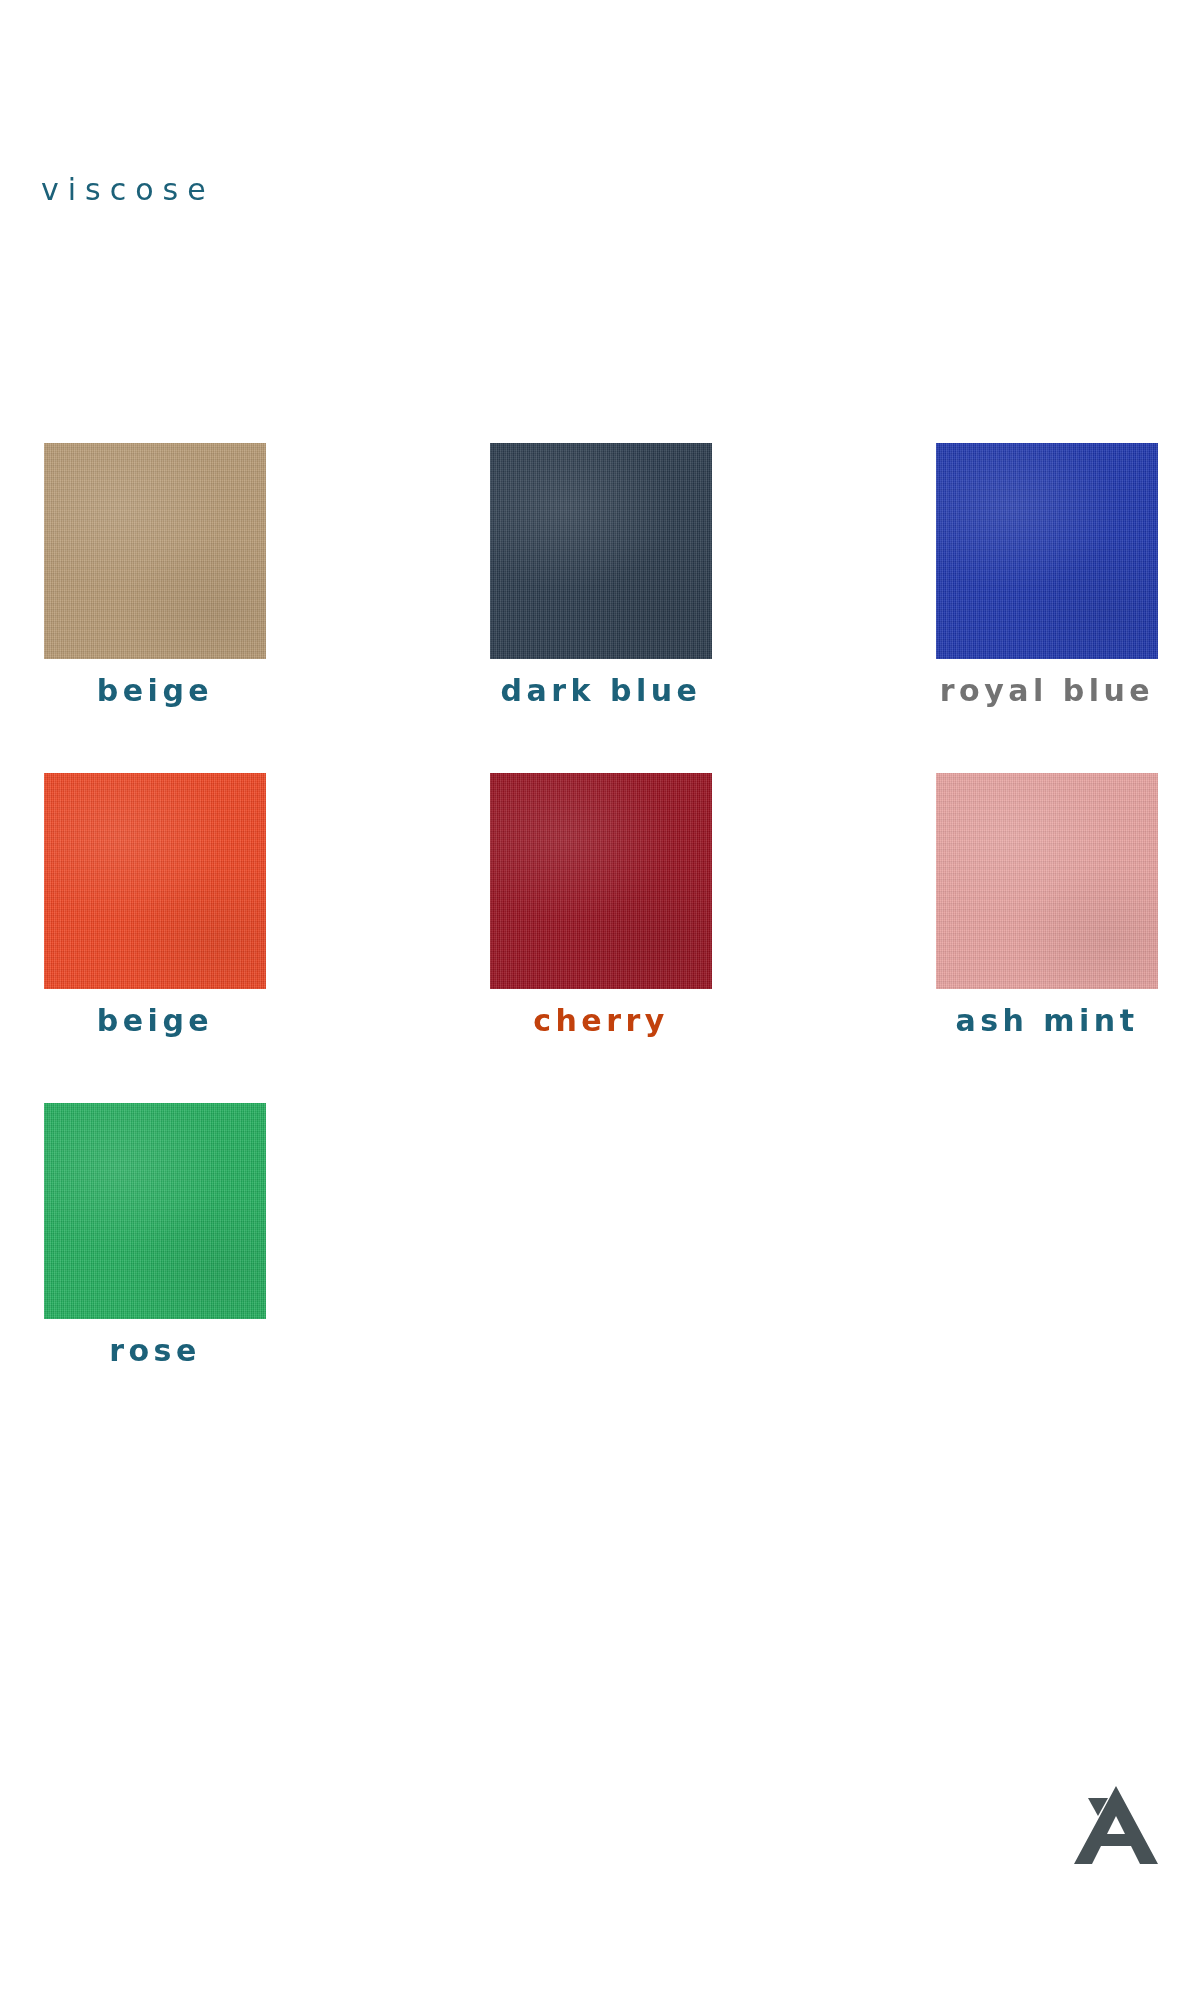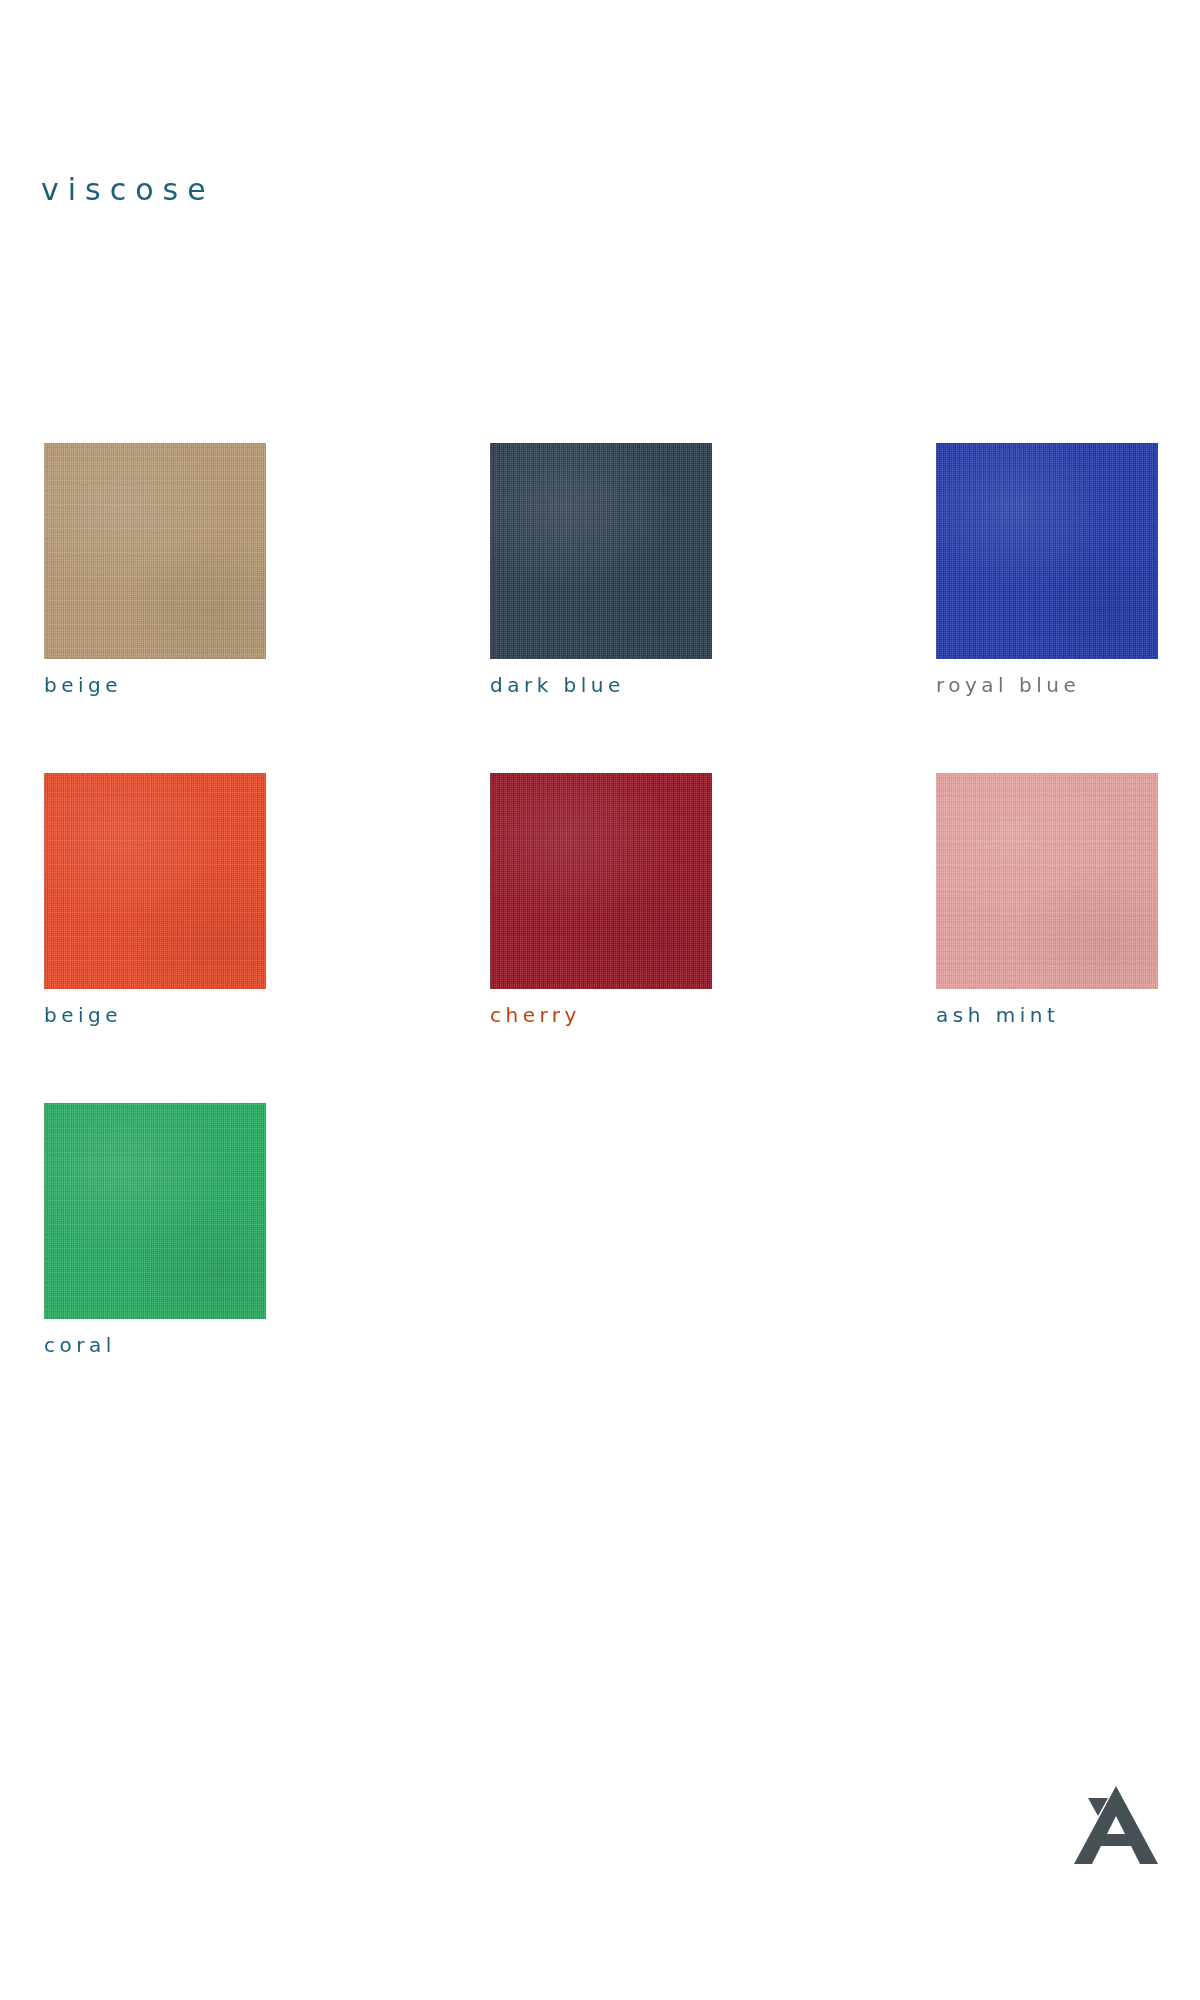--- a/index.html
+++ b/index.html
@@ -94,24 +94,24 @@
       radial-gradient(ellipse 70% 55% at 34% 30%, rgba(255,255,255,0.085), rgba(255,255,255,0) 70%),
       radial-gradient(ellipse 60% 50% at 78% 78%, rgba(0,0,0,0.055), rgba(0,0,0,0) 72%);
     pointer-events: none;
   }
 
   .swatch-label {
     position: absolute;
     left: 0;
     width: 222px;
     top: 230px;
-    text-align: left;
+    text-align: center;
     font-family: "DejaVu Sans", sans-serif;
-    font-size: 20px;
-    font-weight: 400;
+    font-size: 30px;
+    font-weight: 700;
     letter-spacing: 4.5px;
     color: #1c6179;
     white-space: nowrap;
   }
 
   
   #brand-logo {
     position: absolute;
     left: 1066px;
     top: 1772px;
@@ -172,21 +172,21 @@
         <div class="sheen"></div>
       </div>
       <div class="swatch-label" style="color: rgb(28, 97, 121);">ash mint</div>
     </div>
     <div class="swatch-cell">
       <div class="swatch-chip" style="background: rgb(34, 174, 93);">
         <div class="weave"></div>
         <div class="weave2"></div>
         <div class="sheen"></div>
       </div>
-      <div class="swatch-label" style="color: rgb(28, 97, 121);">coral</div>
+      <div class="swatch-label" style="color: rgb(28, 97, 121);">rose</div>
     </div>
   </div>
 
 <div id="brand-logo">
   <svg viewBox="0 0 100 100" width="100" height="100" aria-hidden="true">
 
     <polygon points="22,26 42,26 32,44" fill="#475155"></polygon>
 
     <path d="M50 14 L92 92 L74 92 L65 74 L35 74 L26 92 L8 92 Z
              M50 44 L41 62 L59 62 Z" fill="#475155" fill-rule="evenodd"></path>

